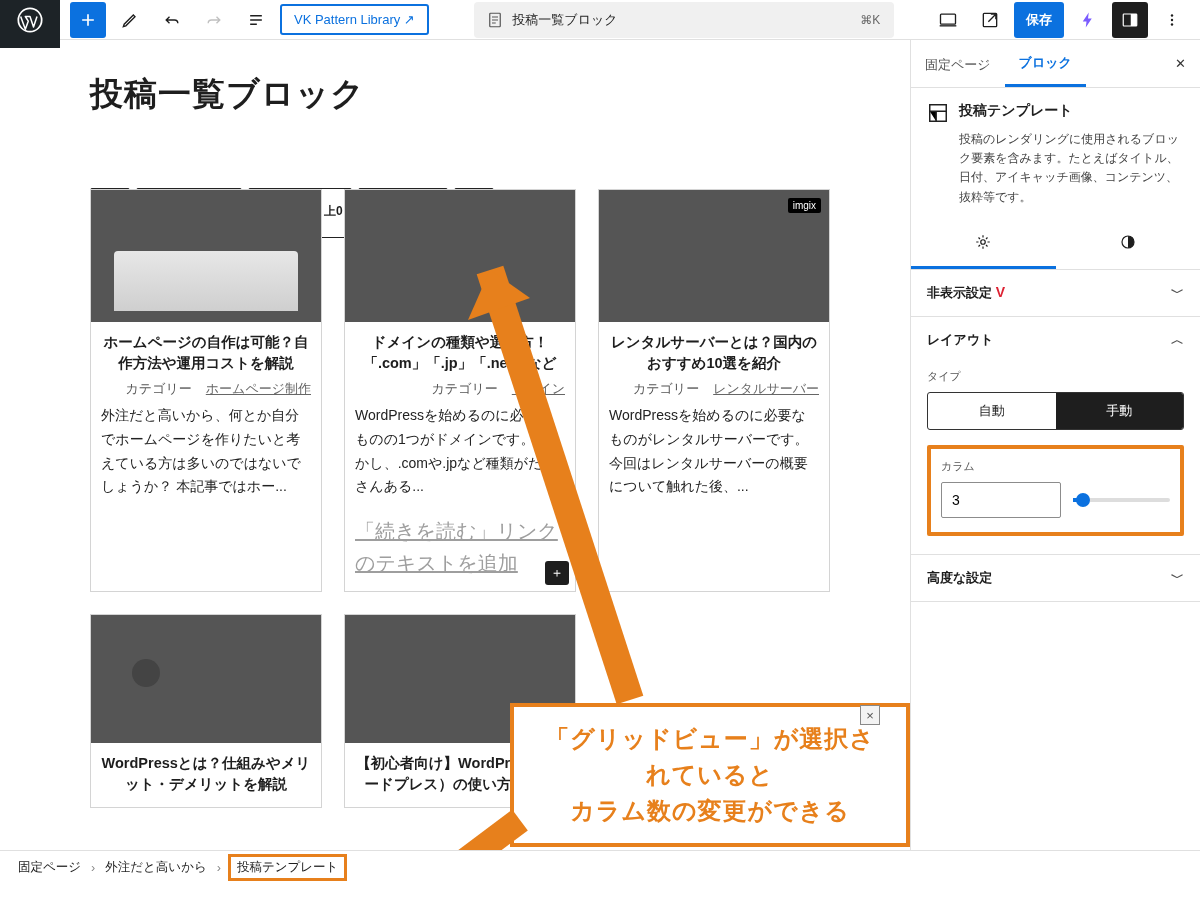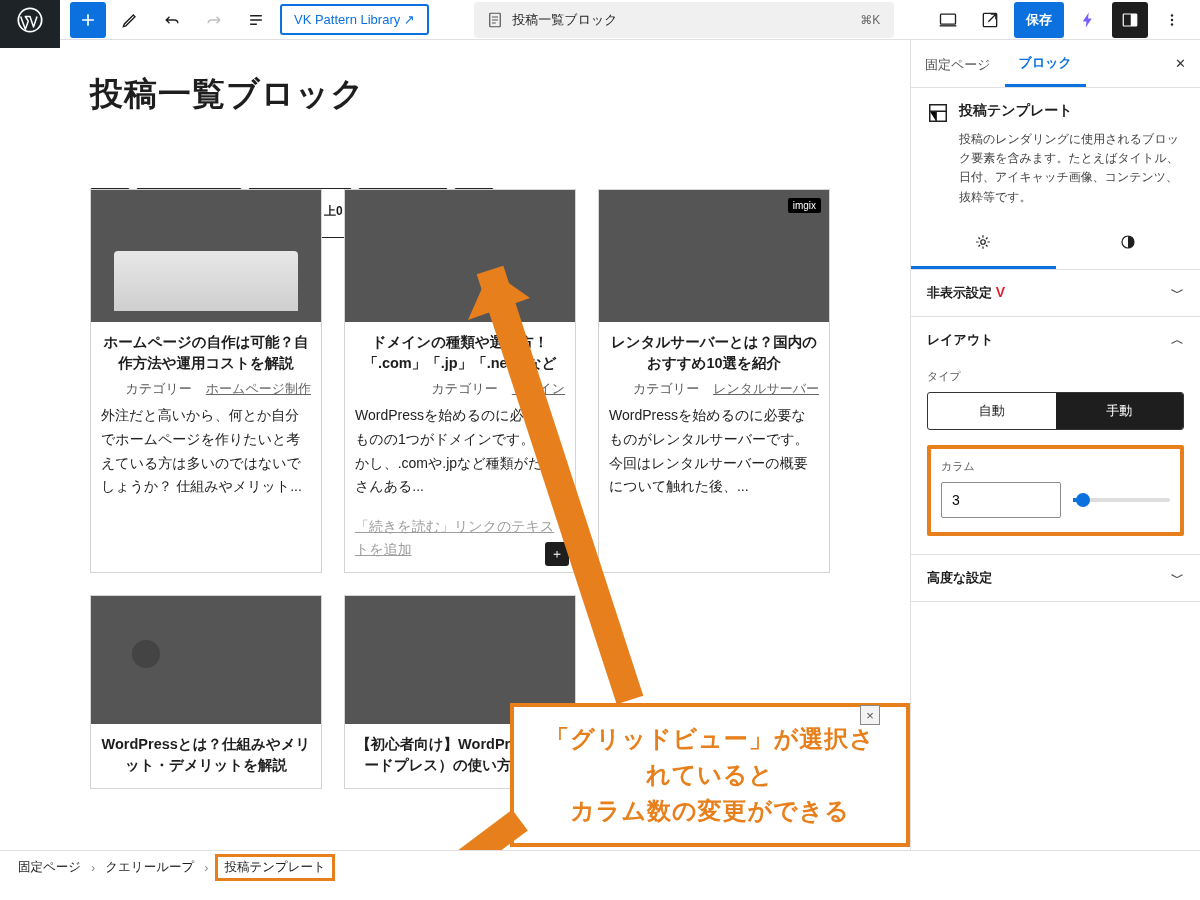--- a/index.html
+++ b/index.html
@@ -43,21 +43,21 @@
   
   .grid { display:flex; gap:22px; margin-top:72px; flex-wrap:wrap; width:740px;}
   .card { width:232px; border:1px solid #d4d4d4; background:#fff; display:flex; flex-direction:column; position:relative;}
   .card .thumb { height:132px; background:#555 center/cover no-repeat; }
   .card .body { padding:10px 10px 12px 10px; display:flex; flex-direction:column; gap:6px;}
   .card .title { font-weight:800; font-size:14.5px; line-height:1.45;text-align:center;}
   .card .meta { font-size:13px; display:flex; gap:14px; align-items:baseline;justify-content:flex-end;}
   .card .meta .cat { color:#555;}
   .card .meta a { color:#666; text-decoration:underline;}
   .card .excerpt { font-size:14px; line-height:1.7; color:#222;}
-  .card .readmore { color:#9e9e9e; text-decoration:underline; font-size:14px; line-height:1.6; margin-top:10px;}
+  .card .readmore { color:#9e9e9e; text-decoration:underline; font-size:20px; line-height:1.6; margin-top:10px;}
   .card .plus { position:absolute; right:6px; bottom:6px; width:24px; height:24px; background:#1e1e1e; color:#fff; display:flex; align-items:center; justify-content:center; border-radius:3px;}
   .grid.row2 { margin-top:22px;}
   .grid.row2 .card .thumb { height:128px;}
 
   
   .t1 { background:linear-gradient(120deg,#9aa6ae 0 40%,#3d4850 40% 100%); position:relative;}
   .t1::after{content:"";position:absolute;inset:auto 10% 8% 10%;height:46%;background:linear-gradient(180deg,#e7e7e7,#cfcfcf);border-radius:4px 4px 0 0;}
   .t2 { background:linear-gradient(180deg,#c8b79f 0 55%,#8c7a63 55% 100%);}
   .t3 { background:linear-gradient(90deg,#0a0d10 0 25%,#2d3a46 25% 50%,#0a0d10 50% 75%,#2d3a46 75% 100%);position:relative;}
   .t3 .tag{position:absolute;top:8px;right:8px;background:#000;color:#fff;font-size:10px;padding:2px 5px;border-radius:2px;}
@@ -276,21 +276,21 @@
 
       <div class="grid">
         <div class="card">
           <div class="thumb t1"></div>
           <div class="body">
             <div class="title">ホームページの自作は可能？自作方法や運用コストを解説</div>
             <div class="meta">
                 <span class="cat">カテゴリー</span>
                 <a>ホームページ制作</a>
               </div>
-            <div class="excerpt">外注だと高いから、何とか自分でホームページを作りたいと考えている方は多いのではないでしょうか？ 仕組みやメリット...</div>
+            <div class="excerpt">外注だと高いから、何とか自分でホームページを作りたいと考えている方は多いのではないでしょうか？ 本記事ではホー...</div>
           </div>
         </div>
         <div class="card">
           <div class="thumb t2"></div>
           <div class="body">
             <div class="title">ドメインの種類や選び方！「.com」「.jp」「.net」など</div>
             <div class="meta">
                 <span class="cat">カテゴリー</span>
                 <a>ドメイン</a>
               </div>
@@ -402,16 +402,16 @@
           <span>高度な設定</span>
           <span class="chev">﹀</span>
         </div>
     </div>
   </div>
 </div>
 
 <div class="footer">
   <span>固定ページ</span>
   <span class="sep">›</span>
-  <span>クエリーループ</span>
+  <span>外注だと高いから</span>
   <span class="sep">›</span>
   <span class="hl">投稿テンプレート</span>
 </div>
 
 </body></html>

